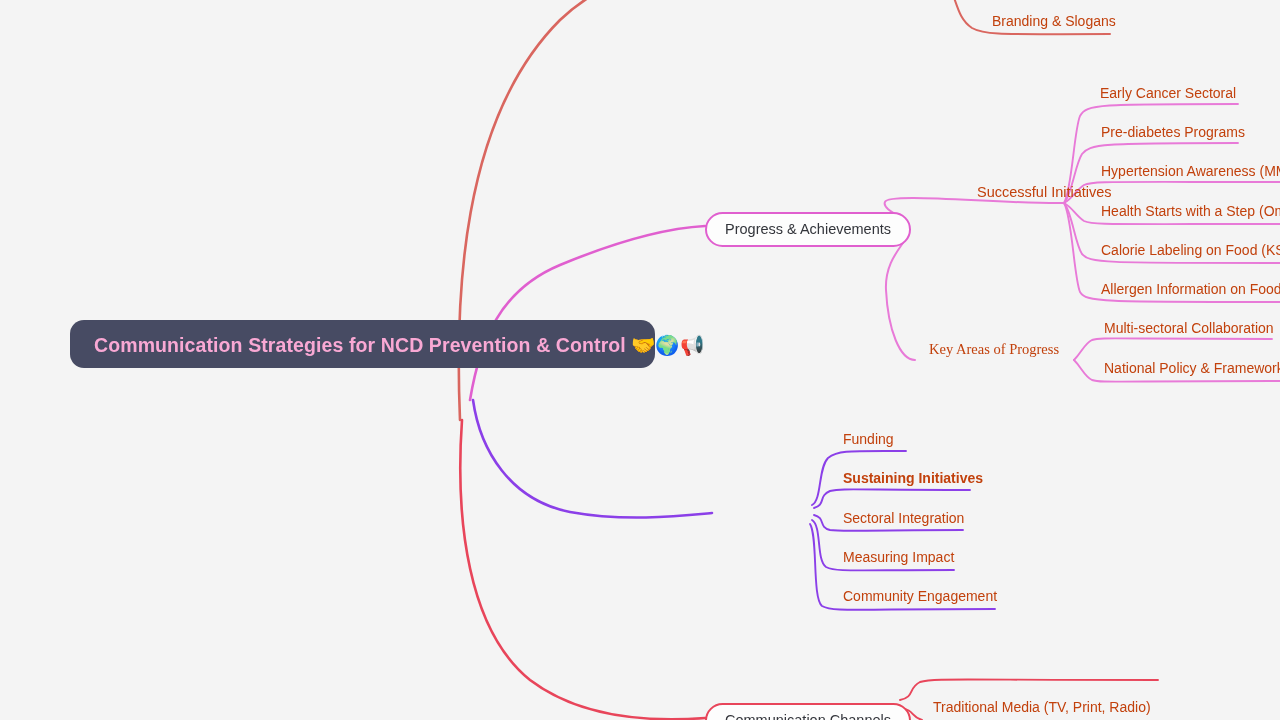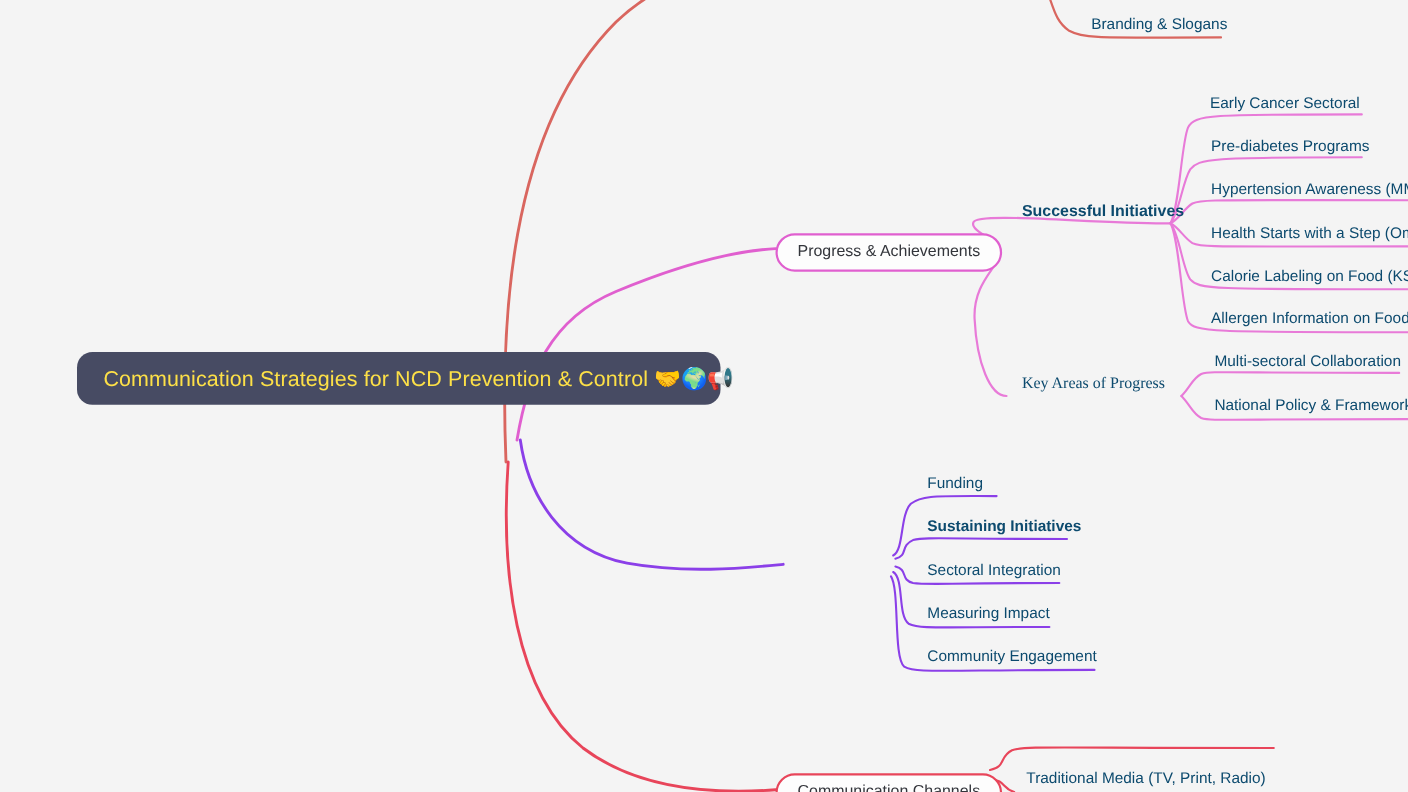--- a/index.html
+++ b/index.html
@@ -31,23 +31,23 @@
     left: 70px;
     top: 320px;
     width: 585px;
     box-sizing: border-box;
     background: #474b63;
     border-radius: 14px;
     padding: 14px 22px 12px 24px;
     z-index: 20;
   }
   .root-title {
-    color: #fde047;
+    color: #f9a8d4;
     font-size: 19.5px;
-    font-weight: 400;
+    font-weight: 700;
     letter-spacing: 0.1px;
     line-height: 1.15;
     white-space: nowrap;
     text-align: right;
   }
   .root-tags {
     margin-top: 8px;
     display: flex;
     gap: 5px;
   }
@@ -73,21 +73,21 @@
     z-index: 15;
     line-height: 1.2;
   }
   .pill.pink   { border: 2.2px solid #e05fcf; }
   .pill.purple { border: 2.2px solid #8b3fe8; }
   .pill.red    { border: 2.2px solid #e8455a; }
   
   .leaf {
     position: absolute;
     font-size: 14px;
-    color: #0c4a6e;
+    color: #c2410c;
     white-space: nowrap;
     z-index: 12;
     line-height: 1.2;
     text-align: center;
   }
   .leaf.big { font-size: 14.5px; }
 </style>
 </head>
 <body>
 
@@ -131,21 +131,21 @@
 
   <div class="root-node">
     <div class="root-title">Communication Strategies for NCD Prevention &amp; Control 🤝🌍📢</div>
   </div>
 
   <div class="pill pink" style="left:705px; top:212px;">Progress &amp; Achievements</div>
 
 
   <div class="pill red" style="left:705px; top:703px;">Communication Channels</div>
 
-  <div class="leaf big" style="left:929px; top:184px;font-weight:bold;">Successful Initiatives</div>
+  <div class="leaf big" style="left:977px; top:184px;">Successful Initiatives</div>
 
   <div class="leaf big" style="left:929px; top:341px;font-family:Liberation Serif, serif;">Key Areas of Progress</div>
 
   <div class="leaf" style="left:992px; top:13px;">Branding &amp; Slogans</div>
 
   <div class="leaf" style="left:1100px; top:85px;">Early Cancer Sectoral</div>
   <div class="leaf" style="left:1101px; top:124px;">Pre-diabetes Programs</div>
   <div class="leaf" style="left:1101px; top:163px;">Hypertension Awareness (MMA)</div>
   <div class="leaf" style="left:1101px; top:203px;">Health Starts with a Step (Oman)</div>
   <div class="leaf" style="left:1101px; top:242px;">Calorie Labeling on Food (KSA)</div>

